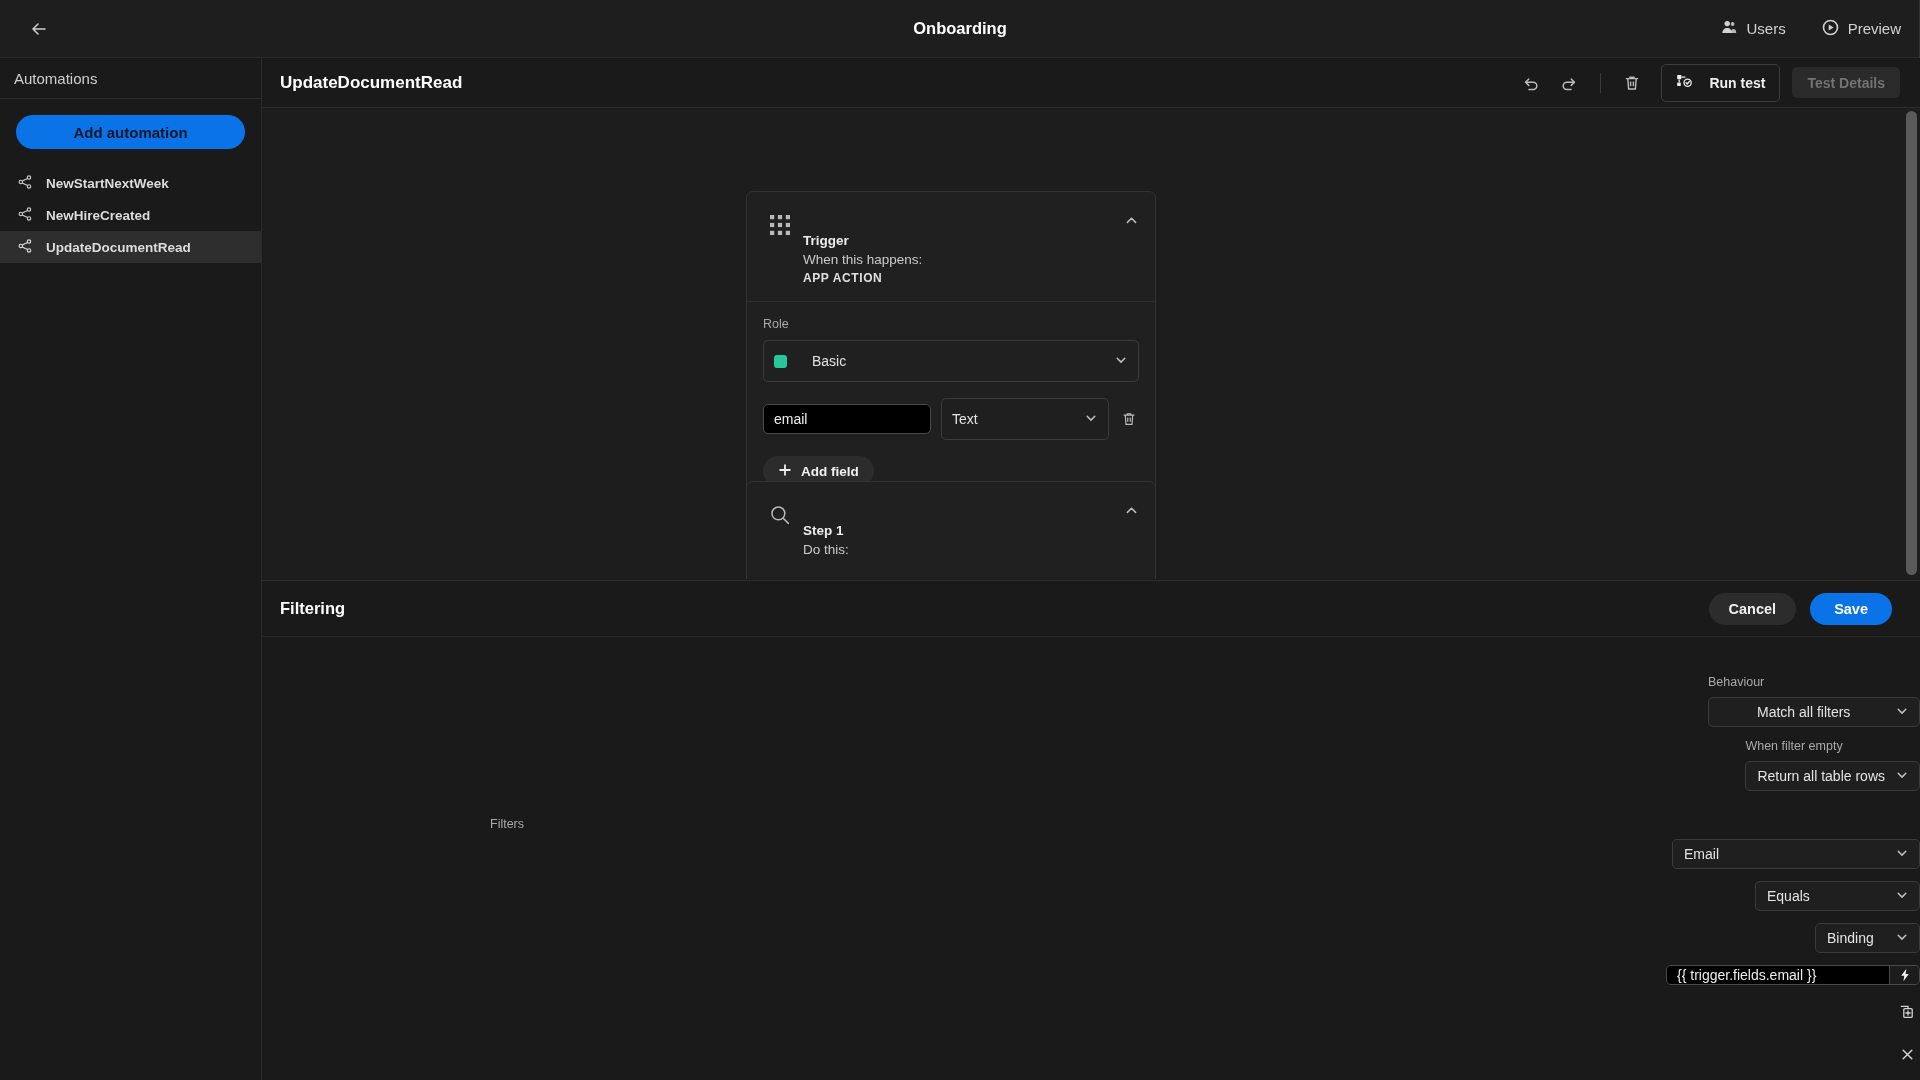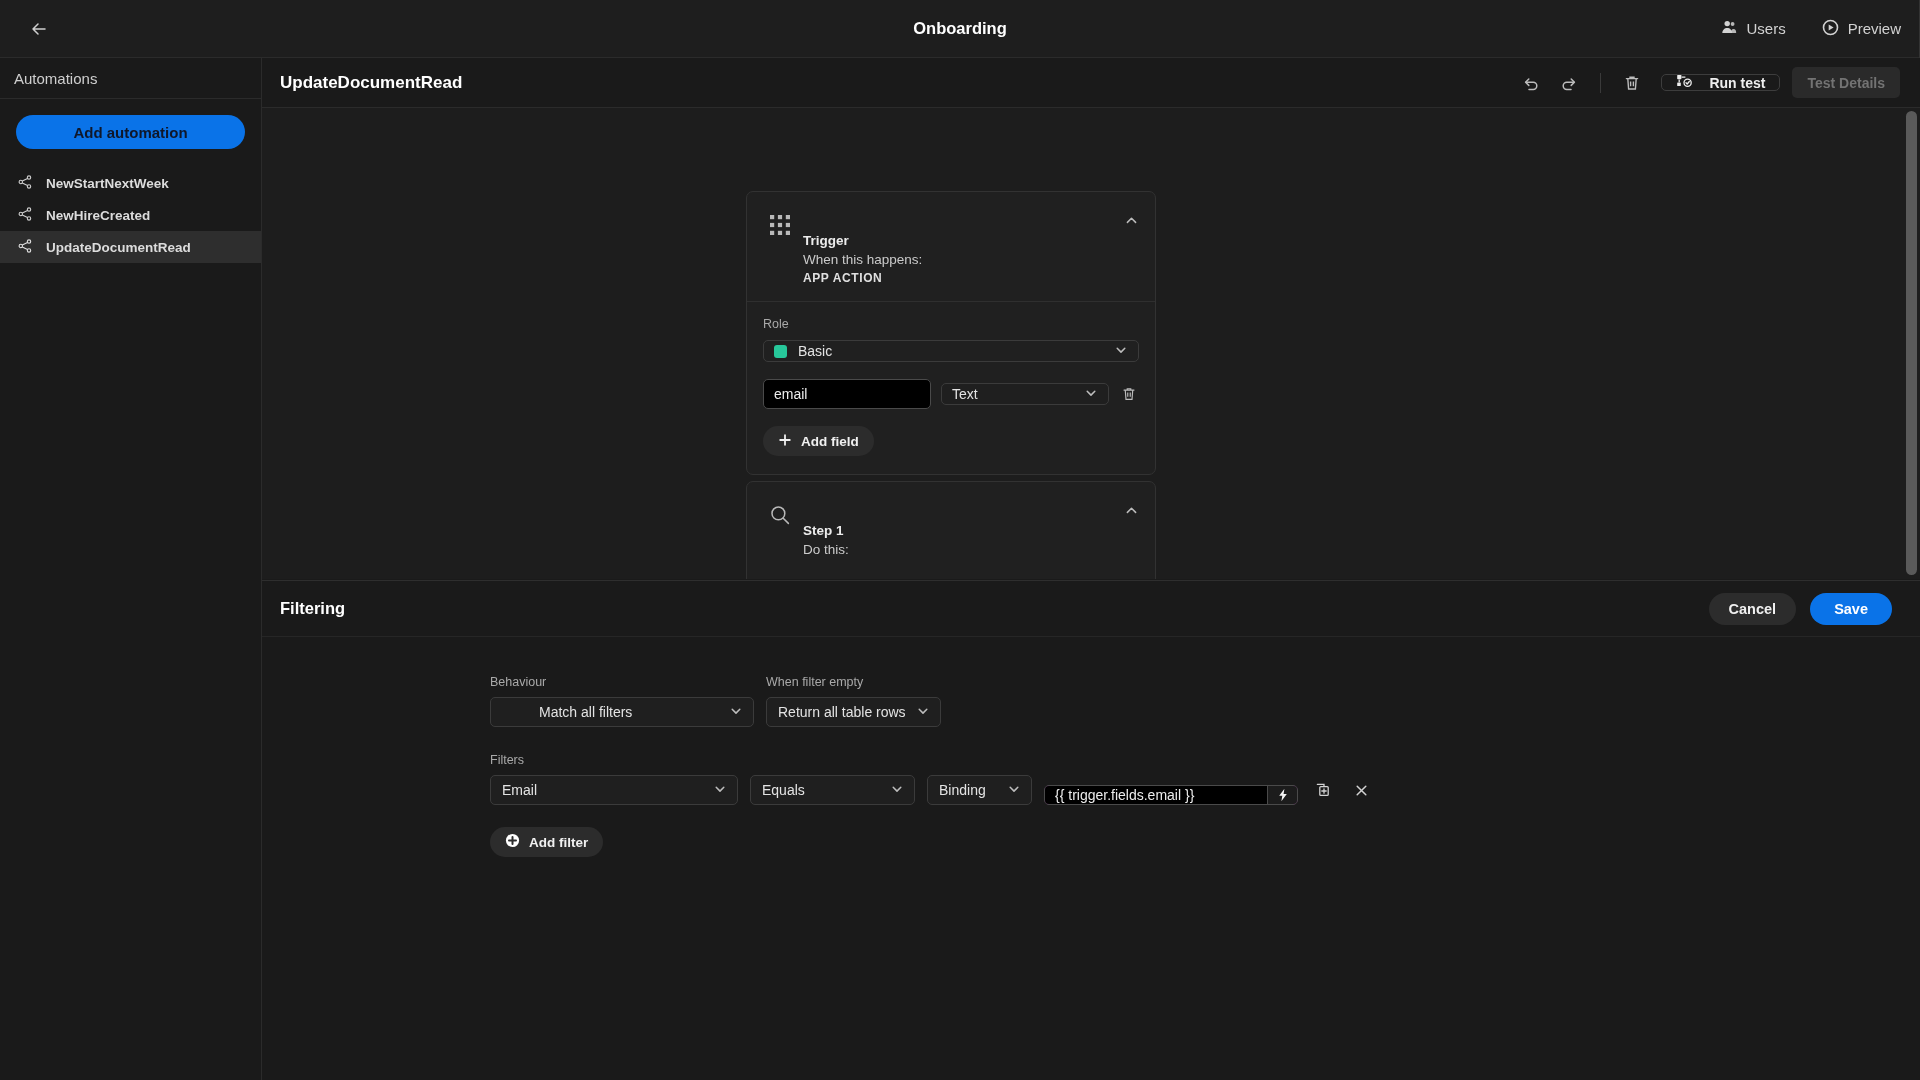--- a/index.html
+++ b/index.html
@@ -88,21 +88,21 @@
   }
   .flow-title { font-size: 17px; font-weight: bold; color: #ffffff; }
   .head-tools { margin-left: auto; display: flex; align-items: center; gap: 4px; }
   .icon-btn {
     width: 34px; height: 32px; display: flex; align-items: center; justify-content: center;
     color: #bcbcbc; cursor: pointer; border-radius: 4px;
   }
   .tool-divider { width: 1px; height: 20px; background: #3a3a3a; margin: 0 10px; }
   .run-test {
     display: flex; align-items: center; gap: 17px;
-    height: 17px; padding: 0 14px; border: 1px solid #3d3d3d;
+    height: 38px; padding: 0 14px; border: 1px solid #3d3d3d;
     border-radius: 5px; font-size: 14px; font-weight: bold; color: #eeeeee;
     cursor: pointer; margin-left: 8px;
   }
   .test-details {
     height: 31px; padding: 0 15px; border-radius: 5px;
     background: #2a2a2a; color: #737373;
     display: flex; align-items: center;
     font-size: 14px; font-weight: bold; cursor: not-allowed; margin-left: 8px;
   }
 
@@ -132,24 +132,25 @@
     font-size: 12px; font-weight: bold; color: #e0e0e0;
     letter-spacing: 0.6px; margin-top: 4px;
   }
   .node-chevron {
     position: absolute; right: 16px; top: 21px; color: #bcbcbc; cursor: pointer;
   }
   .node-body { padding: 15px 16px 18px 16px; }
   .field-label { font-size: 12.5px; color: #a9a9a9; margin-bottom: 9px; }
 
   .select {
-    height: 22px; border: 1px solid #3b3b3b; border-radius: 5px;
+    height: 42px; border: 1px solid #3b3b3b; border-radius: 5px;
     background: #202020; display: flex; align-items: center;
     padding: 0 10px; font-size: 14px; color: #e3e3e3; cursor: pointer;
     position: relative;
+    gap: 14px;
   }
   .select .chev { position: absolute; right: 10px; color: #bdbdbd; }
   .swatch {
     width: 13px; height: 13px; border-radius: 3px;
     background: #27c79a; margin-right: 11px; flex: 0 0 auto;
   }
   .row { display: flex; align-items: center; gap: 10px; margin-top: 16px; }
   .txtinput {
     height: 30px; border: 1px solid #4a4a4a; border-radius: 5px;
     background: #000000; color: #ededed; font-size: 14px;
@@ -190,21 +191,21 @@
     display: flex; align-items: center; font-size: 14.5px; font-weight: bold;
     color: #f0f0f0; cursor: pointer;
   }
   .btn-save {
     height: 32px; padding: 0 24px; border-radius: 16px; background: #0a73e8;
     display: flex; align-items: center; font-size: 14.5px; font-weight: bold;
     color: #ffffff; cursor: pointer;
   }
   .drawer-body { padding: 38px 0 0 228px; }
   .fgroup-label { font-size: 12.5px; color: #a9a9a9; margin-bottom: 8px; }
-  .frow { display: flex; align-items: flex-end; gap: 12px; }
+  .frow { display: flex; align-items: flex-end; gap: 12px; flex-direction: column; }
   .fselect {
     height: 30px; border: 1px solid #3b3b3b; border-radius: 5px;
     background: #1f1f1f; display: flex; align-items: center;
     padding: 0 32px 0 11px; font-size: 14px; color: #e3e3e3;
     cursor: pointer; position: relative;
   }
   .fselect .chev { position: absolute; right: 10px; color: #bdbdbd; }
   .fselect.auto { padding-right: 34px; }
   .binding-wrap {
     display: flex; align-items: stretch; height: 20px;
@@ -449,21 +450,21 @@
     <div class="drawer-actions">
       <div class="btn-cancel">Cancel</div>
       <div class="btn-save">Save</div>
     </div>
   </div>
 
   <div class="drawer-body">
     <div class="frow">
       <div>
         <div class="fgroup-label">Behaviour</div>
-        <div class="fselect" style="width:264px;padding-left:48px;">
+        <div class="fselect" style="width:212px;padding-left:48px;">
           <span>Match all filters</span>
           <span class="chev">
             <svg width="14" height="14" viewBox="0 0 14 14" fill="none" stroke="currentColor" stroke-width="1.5">
               <path d="M3.2 5.3 L7 9.1 L10.8 5.3" stroke-linecap="round" stroke-linejoin="round"></path>
             </svg>
           </span>
         </div>
       </div>
       <div>
         <div class="fgroup-label">When filter empty</div>

